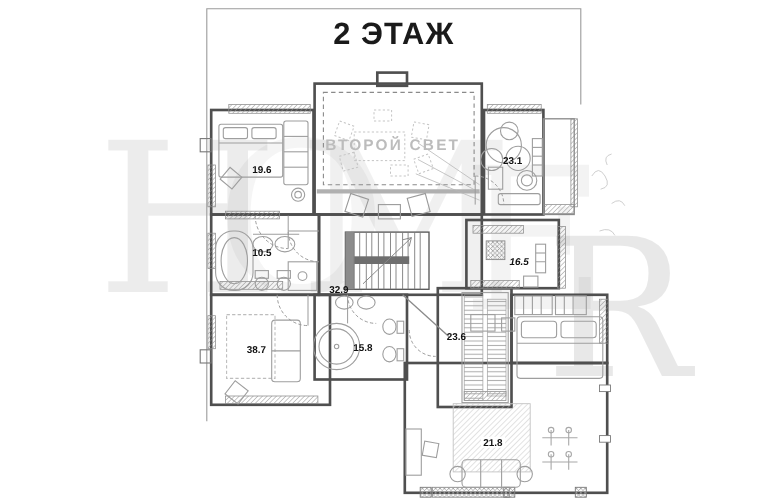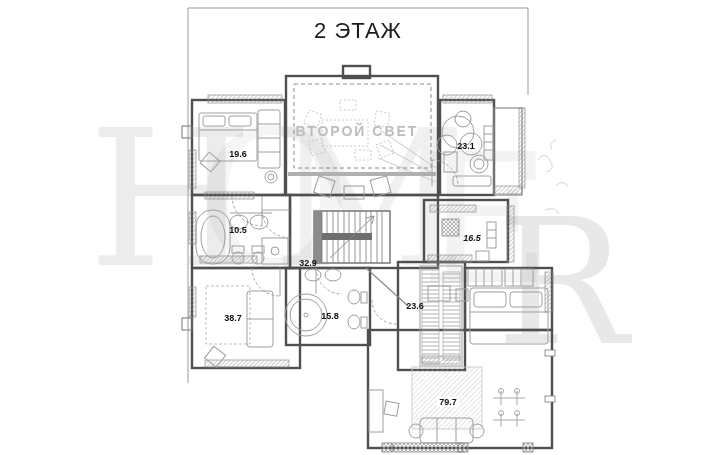--- a/index.html
+++ b/index.html
@@ -1,20 +1,20 @@
 <!DOCTYPE html>
 <html><head>
 <meta charset="utf-8">
 <style>
   html,body{margin:0;padding:0;background:#fff;}
   #stage{position:relative;width:713px;height:455px;background:#ffffff;overflow:hidden;
          font-family:"Liberation Sans",sans-serif;}
   .abs{position:absolute;}
   #plan-title{left:358px;top:31px;transform:translate(-50%,-50%);
-    font-size:22px;font-weight:normal;color:#1a1a1a;letter-spacing:1px;white-space:nowrap;}
+    font-size:28px;font-weight:bold;color:#1a1a1a;letter-spacing:1px;white-space:nowrap;}
   .room-label{transform:translate(-50%,-50%);font-size:9px;font-weight:bold;color:#111;
     white-space:nowrap;z-index:5;}
   .room-label.on-hatch{background:#fff;padding:0 2px;}
   #second-light-label{left:357px;top:131px;transform:translate(-50%,-50%);
     font-size:14px;font-weight:bold;color:#bcbcbc;letter-spacing:2px;white-space:nowrap;z-index:4;}
   .wm{font-family:"DejaVu Serif",serif;color:#000;line-height:1;pointer-events:none;z-index:1;}
   svg{position:absolute;left:0;top:0;z-index:2;}
 </style>
 </head>
 <body>
@@ -308,14 +308,14 @@
   <div class="abs" id="second-light-label">ВТОРОЙ СВЕТ</div>
 
   <div class="abs room-label" style="left:238px;top:154px;">19.6</div>
   <div class="abs room-label" style="left:466px;top:146px;">23.1</div>
   <div class="abs room-label" style="left:238px;top:230px;">10.5</div>
   <div class="abs room-label" style="left:308px;top:227px;margin-top:36px;">32.9</div>
   <div class="abs room-label" style="left:472px;top:238px;font-style:italic;">16.5</div>
   <div class="abs room-label" style="left:233px;top:318px;">38.7</div>
   <div class="abs room-label" style="left:330px;top:316px;">15.8</div>
   <div class="abs room-label" style="left:415px;top:306px;">23.6</div>
-  <div class="abs room-label on-hatch" style="left:448px;top:402px;">79.7</div>
+  <div class="abs room-label on-hatch" style="left:448px;top:402px;">21.8</div>
 </div>
 
 </body></html>

